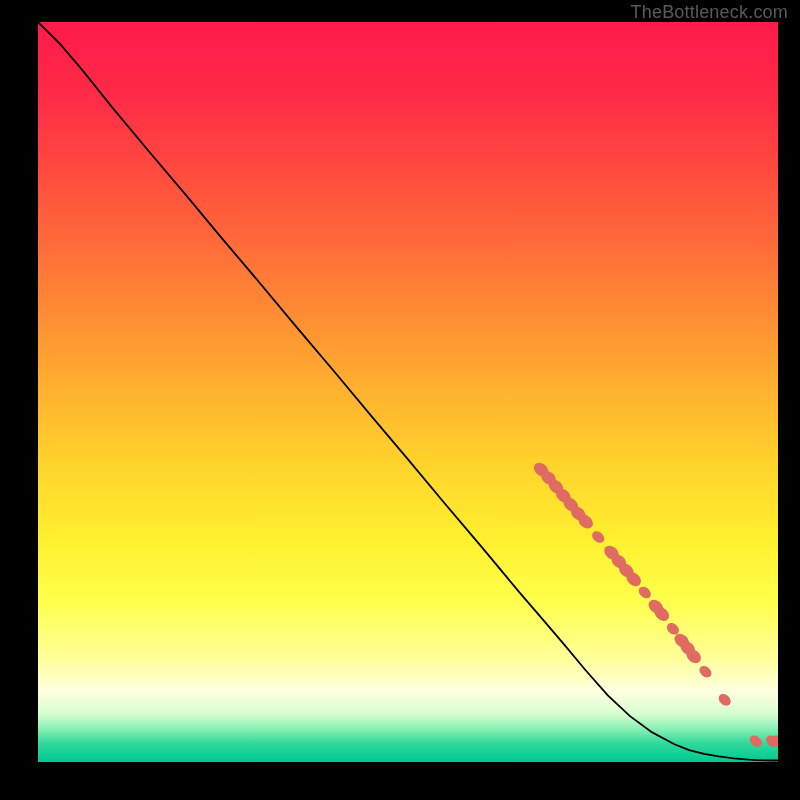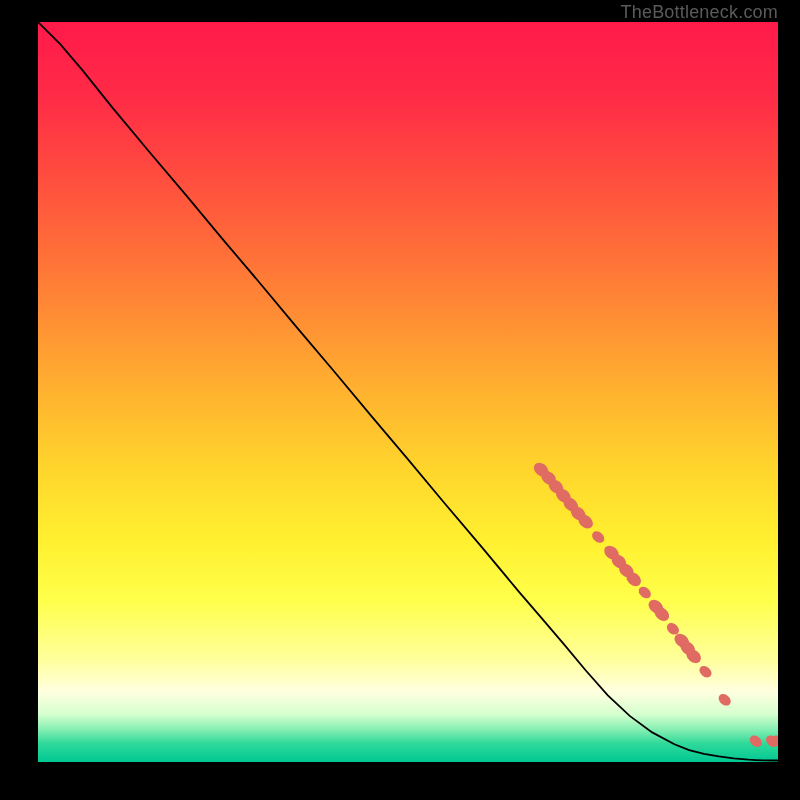--- a/index.html
+++ b/index.html
@@ -26,21 +26,21 @@
   .gradient-bg {
     position: absolute;
     left: 0;
     top: 0;
     width: 100%;
     height: 100%;
   }
   .watermark {
     position: absolute;
     top: 2px;
-    right: 22px;
+    right: 12px;
     font-family: Arial, Helvetica, sans-serif;
     font-size: 18px;
     font-weight: 500;
     color: #5a5a5a;
     letter-spacing: 0.2px;
   }
   svg.curve-layer {
     position: absolute;
     left: 0;
     top: 0;

